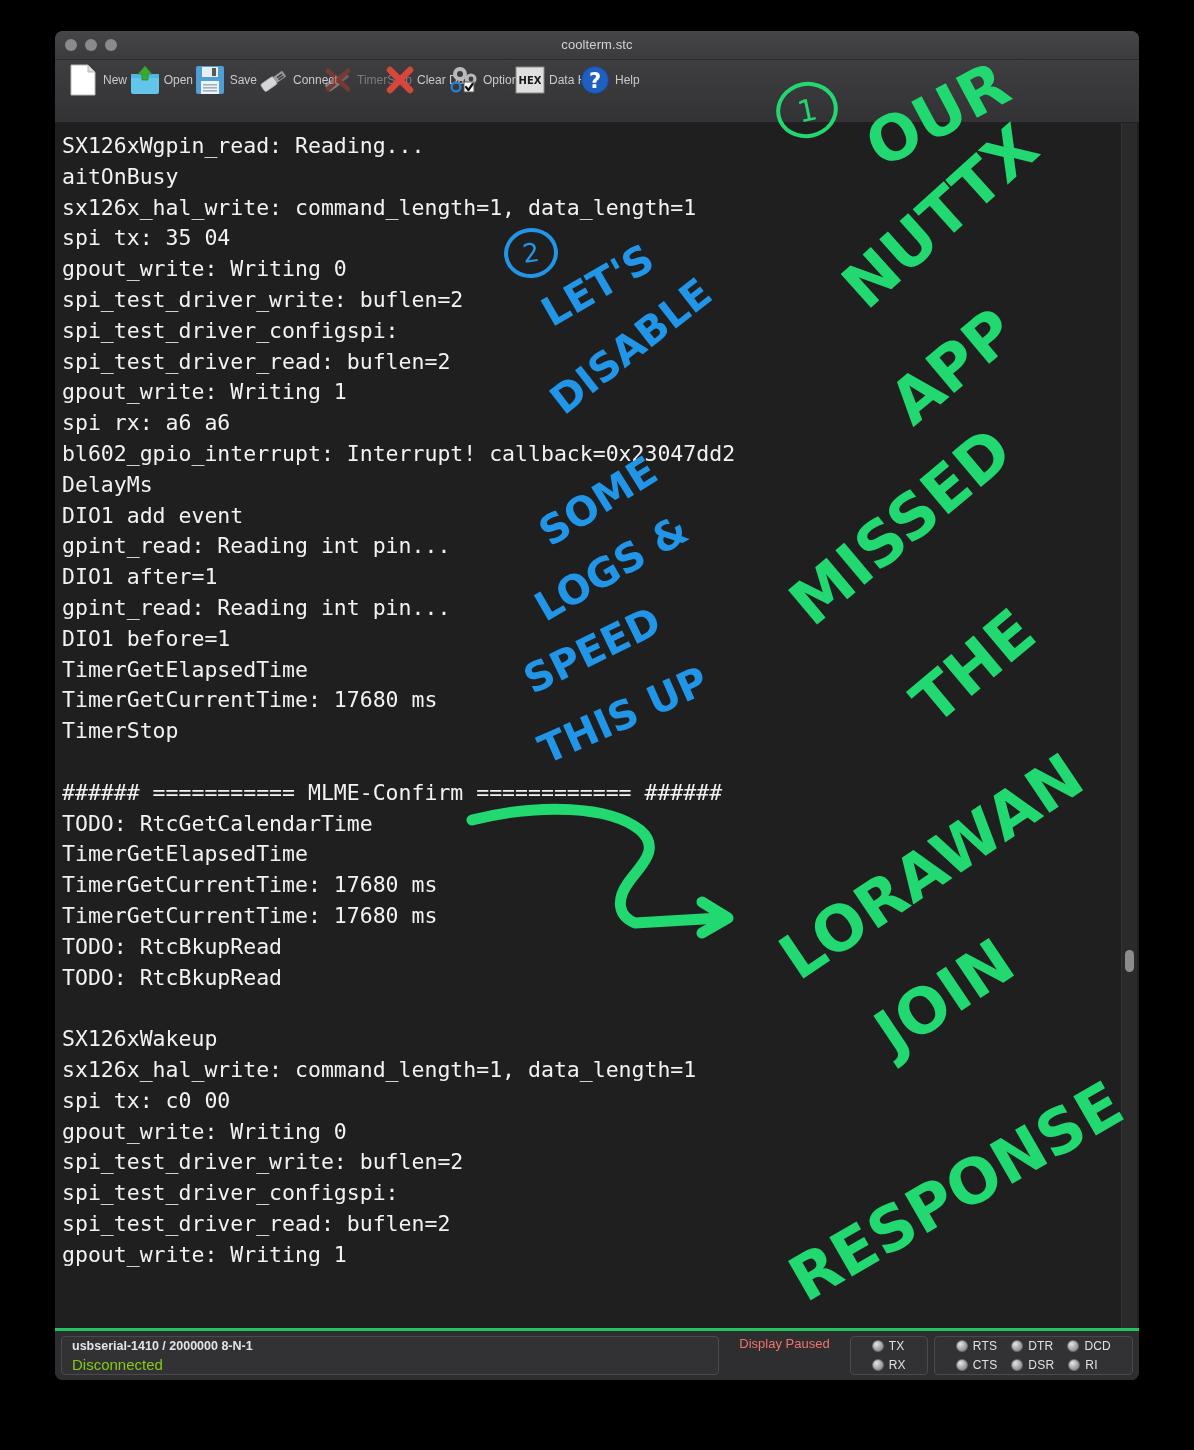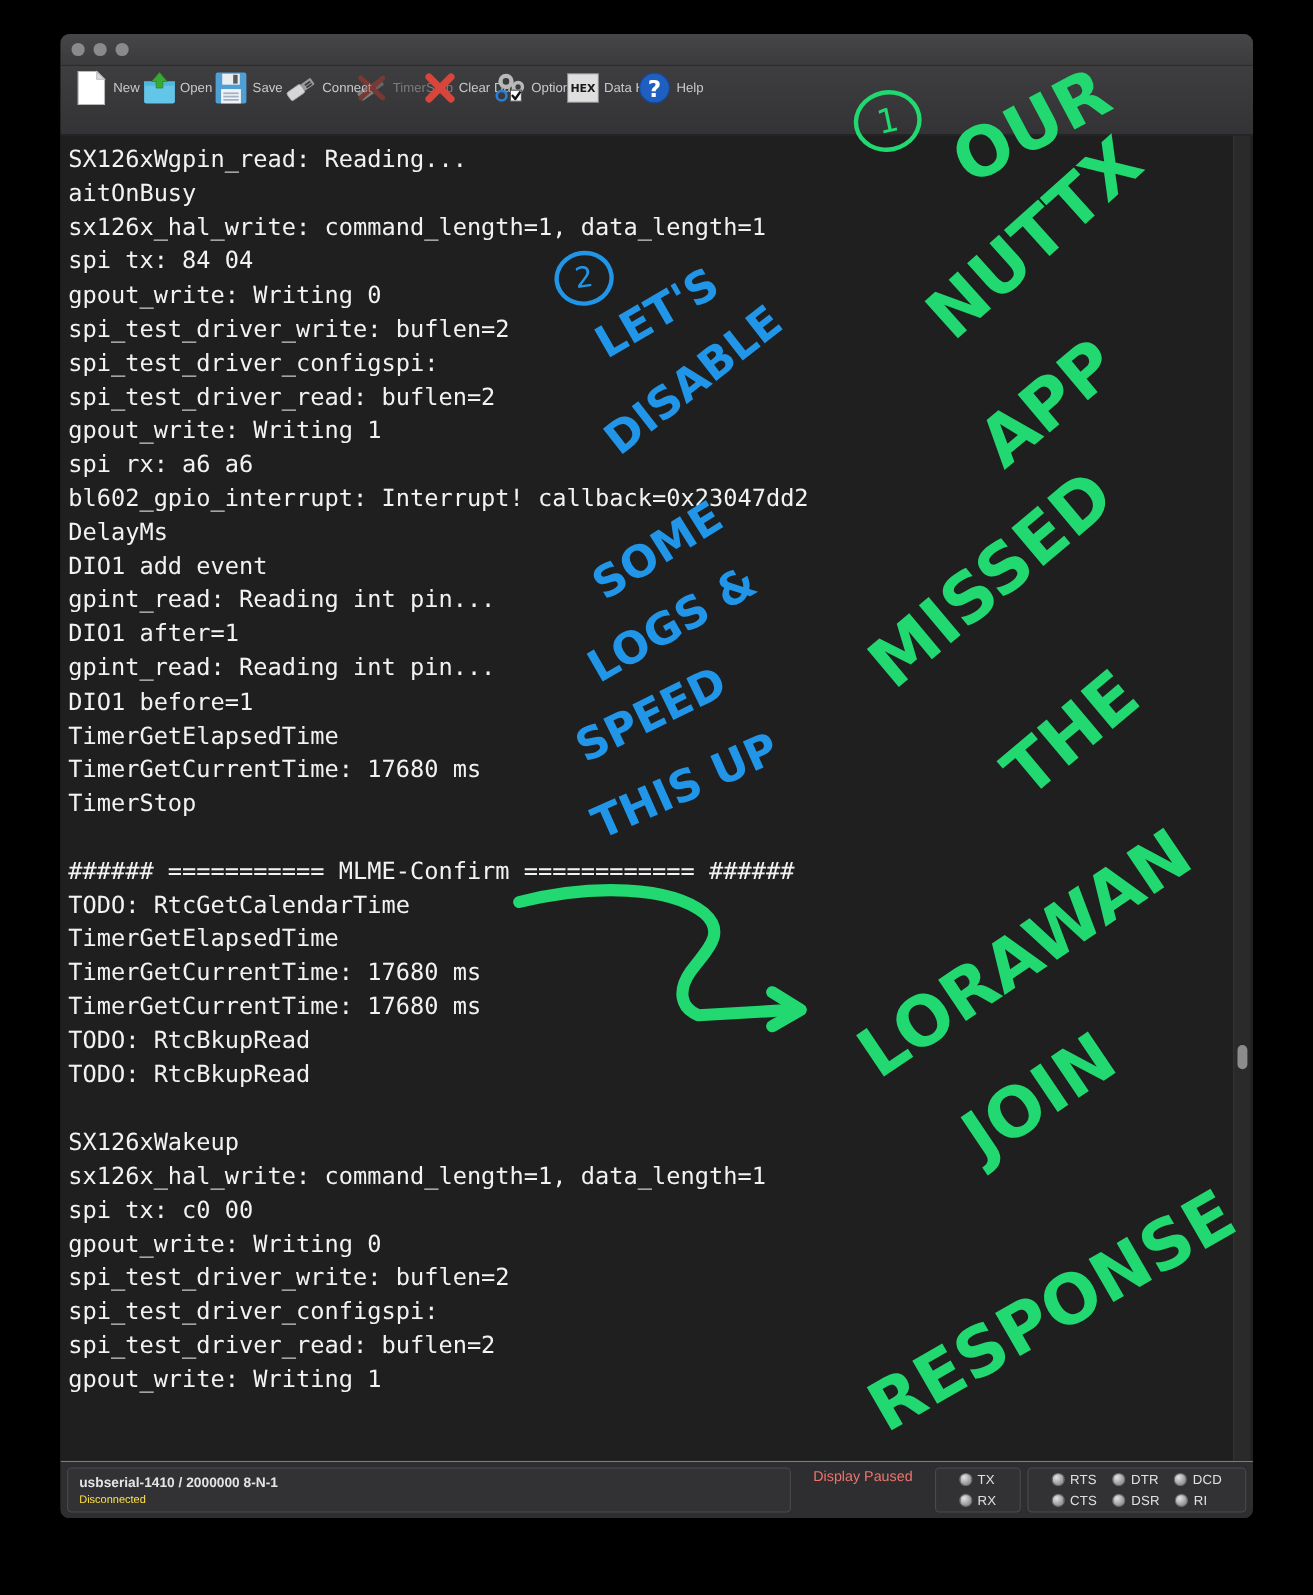--- a/index.html
+++ b/index.html
@@ -136,21 +136,21 @@
     width: 9px;
     height: 22px;
     background: #8c8c8c;
     border-radius: 5px;
   }
 
   
   .statusbar {
     height: 52px;
     background: #2e2e30;
-    border-top: 1px solid #22c55e;
+    border-top: 3px solid #22c55e;
     display: flex;
     align-items: stretch;
     padding: 5px 6px 5px 6px;
     gap: 6px;
     box-sizing: border-box;
     flex: none;
   }
   .sb-box {
     border: 1px solid #4a4a4c;
     border-radius: 4px;
@@ -161,21 +161,21 @@
   }
   .sb-port {
     flex: 1 1 auto;
     flex-direction: column;
     align-items: flex-start;
     justify-content: center;
     padding: 0 10px;
     gap: 3px;
   }
   .sb-port-line1 { font-size: 12.5px; color: #e4e4e6; font-weight: bold; }
-  .sb-port-line2 { font-size: 10px; color: #fde047; }
+  .sb-port-line2 { font-size: 15px; color: #84cc16; }
 
   .sb-paused {
     flex: none;
     padding: 0 14px;
     justify-content: center;
     font-size: 13px;
     color: #f0736e;
     border: none;
     background: transparent;
   }
@@ -232,20 +232,21 @@
 <div id="stage">
 
   <div class="window">
 
     <div class="titlebar">
       <div class="traffic">
         <div class="tl-dot"></div>
         <div class="tl-dot"></div>
         <div class="tl-dot"></div>
       </div>
+      <div class="win-title">coolterm.stc</div>
     </div>
 
     <div class="toolbar">
 
       <div class="tb-item">
         <div class="tb-ico">
           <svg width="28" height="32" viewBox="0 0 28 32">
             <path d="M2 1 h17 l7 7 v23 h-24 z" fill="#ffffff" stroke="#b9b9b9" stroke-width="1"></path>
             <path d="M19 1 v7 h7 z" fill="#dcdcdc" stroke="#b9b9b9" stroke-width="1"></path>
           </svg>
@@ -353,21 +354,21 @@
         <div class="tb-lbl">Help</div>
       </div>
 
     </div>
 
     <div class="term-wrap">
       <div class="term" id="terminal">
           <div class="tline">SX126xWgpin_read: Reading...</div>
           <div class="tline">aitOnBusy</div>
           <div class="tline">sx126x_hal_write: command_length=1, data_length=1</div>
-          <div class="tline">spi tx: 84 04</div>
+          <div class="tline">spi tx: 35 04</div>
           <div class="tline">gpout_write: Writing 0</div>
           <div class="tline">spi_test_driver_write: buflen=2</div>
           <div class="tline">spi_test_driver_configspi:</div>
           <div class="tline">spi_test_driver_read: buflen=2</div>
           <div class="tline">gpout_write: Writing 1</div>
           <div class="tline">spi rx: a6 a6</div>
           <div class="tline">bl602_gpio_interrupt: Interrupt! callback=0x23047dd2</div>
           <div class="tline">DelayMs</div>
           <div class="tline">DIO1 add event</div>
           <div class="tline">gpint_read: Reading int pin...</div>

